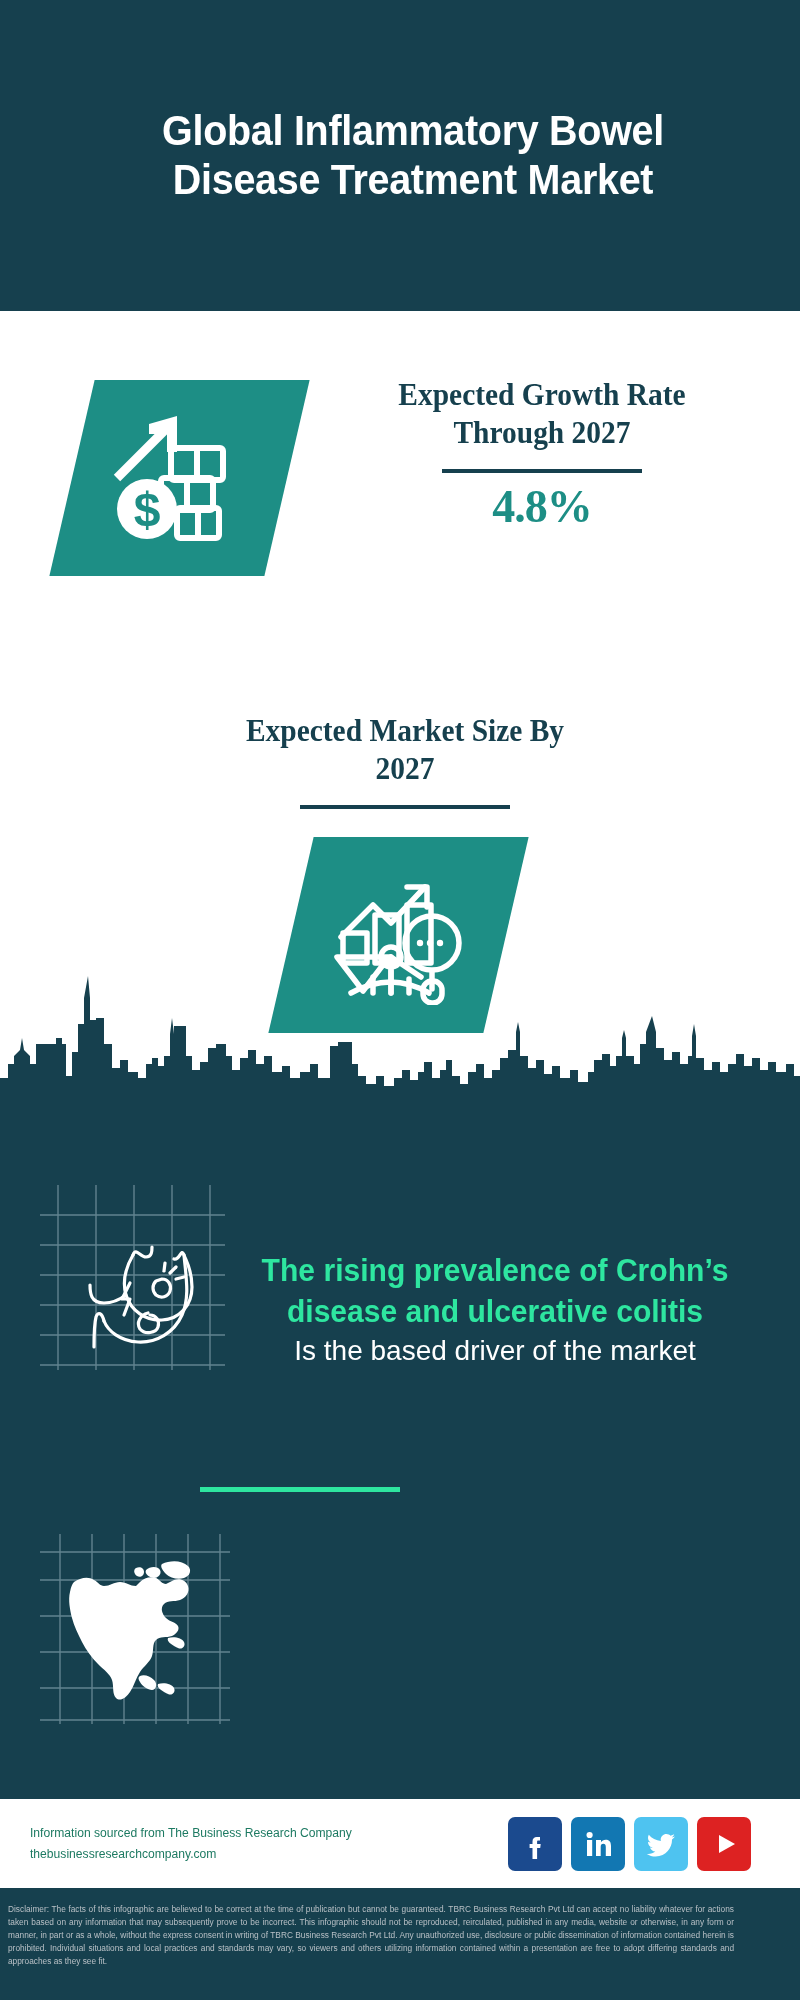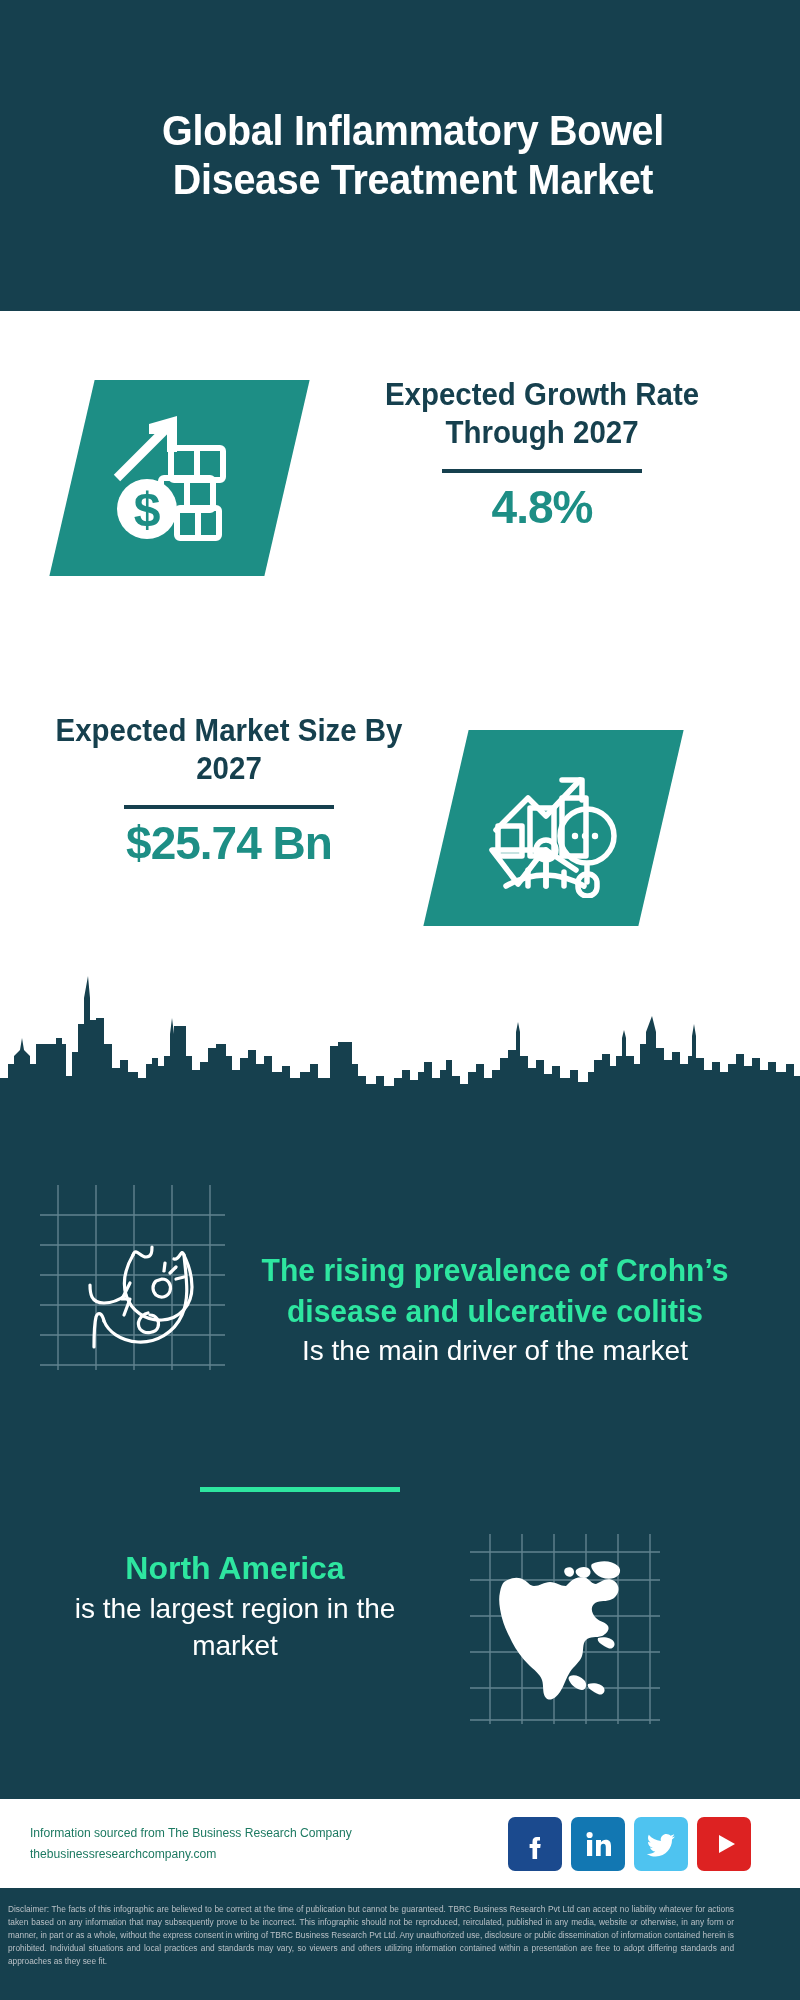--- a/index.html
+++ b/index.html
@@ -29,21 +29,21 @@
     transform: scaleX(0.94);
   }
   .para-card {
     width: 215px; height: 196px;
     background: #1d8e85;
     transform: skewX(-13deg);
     position: relative;
   }
   .para-inner { transform: skewX(13deg); width:100%; height:100%; display:flex; align-items:center; justify-content:center; }
 
-  .stat-text { text-align: center; }
+  .stat-text { text-align: center; font-family: Liberation Serif, serif; }
   .stat-label {
     color: #16404e; font-size: 31px; font-weight: 700; line-height: 1.24;
     transform: scaleX(0.95);
   }
   .rule-dark {
     width: 200px; height: 4px; background: #16404e; margin: 16px auto 10px;
   }
   .rule-dark.w2 { width: 210px; }
   .stat-value {
     color: #1d8e85; font-size: 46px; font-weight: 700; line-height: 1.05;
@@ -52,21 +52,21 @@
 
   .row-growth {
     position: absolute; left: 0; top: 376px; width: 800px; height: 250px;
     display: flex; align-items: flex-start;
   }
   .row-growth .icon-wrap { margin-left: 72px; margin-top: 4px; }
   .row-growth .txt-wrap { margin-left: 60px; width: 390px; }
 
   .row-size {
     position: absolute; left: 0; top: 712px; width: 765px; height: 250px;
-    display: flex; align-items: flex-start;
+    display: flex; align-items: center; flex-direction: column;
   }
   .row-size .txt-wrap { margin-left: 44px; width: 370px; }
   .row-size .icon-wrap { margin-left: 32px; margin-top: 18px; }
 
   
   .skyline-band {
     position: absolute; left: 0; top: 960px; width: 800px; height: 1740px;
   }
   .skyline-svg { position: absolute; left: 0; top: 0; width: 800px; height: 160px; display:block; }
   .dark-fill {
@@ -177,21 +177,20 @@
       <div class="stat-label">Expected Growth Rate Through 2027</div>
       <div class="rule-dark"></div>
       <div class="stat-value">4.8%</div>
     </div>
   </div>
 
   <div class="row-size">
     <div class="txt-wrap stat-text">
       <div class="stat-label">Expected Market Size By 2027</div>
       <div class="rule-dark w2"></div>
-      <div class="stat-value">$25.74 Bn</div>
     </div>
     <div class="icon-wrap">
       <div class="para-card">
         <div class="para-inner">
           <svg width="140" height="140" viewBox="0 0 140 140">
             <g fill="none" stroke="#ffffff" stroke-width="5.5" stroke-linejoin="round" stroke-linecap="round">
 
               <polyline points="12,72 44,40 62,58 96,22"></polyline>
               <polyline points="78,22 98,22 98,42"></polyline>
 
@@ -261,30 +260,26 @@
           <line x1="130" y1="88" x2="136" y2="82"></line>
           <line x1="136" y1="94" x2="144" y2="92"></line>
           <line x1="124" y1="86" x2="125" y2="78"></line>
 
           <path d="M108,128 C100,130 96,138 100,144 C105,150 116,148 118,142 C120,136 116,130 110,130"></path>
         </g>
       </svg>
     </div>
     <div class="driver-text">
       <div class="t-green">The rising prevalence of Crohn’s disease and ulcerative colitis</div>
-      <div class="t-white">Is the main driver of the market</div>
+      <div class="t-white">Is the based driver of the market</div>
     </div>
   </div>
   <div class="rule-green"></div>
 
   <div class="region-row">
-    <div class="region-text">
-      <div class="region-green">North America</div>
-      <div class="t-white">is the largest region in the market</div>
-    </div>
     <div class="map-box">
       <svg viewBox="0 0 190 190">
         <g stroke="#6f8f9b" stroke-width="1.4" opacity="0.85">
           <line x1="20" y1="0" x2="20" y2="190"></line>
           <line x1="52" y1="0" x2="52" y2="190"></line>
           <line x1="84" y1="0" x2="84" y2="190"></line>
           <line x1="116" y1="0" x2="116" y2="190"></line>
           <line x1="148" y1="0" x2="148" y2="190"></line>
           <line x1="180" y1="0" x2="180" y2="190"></line>
           <line x1="0" y1="18" x2="190" y2="18"></line>

